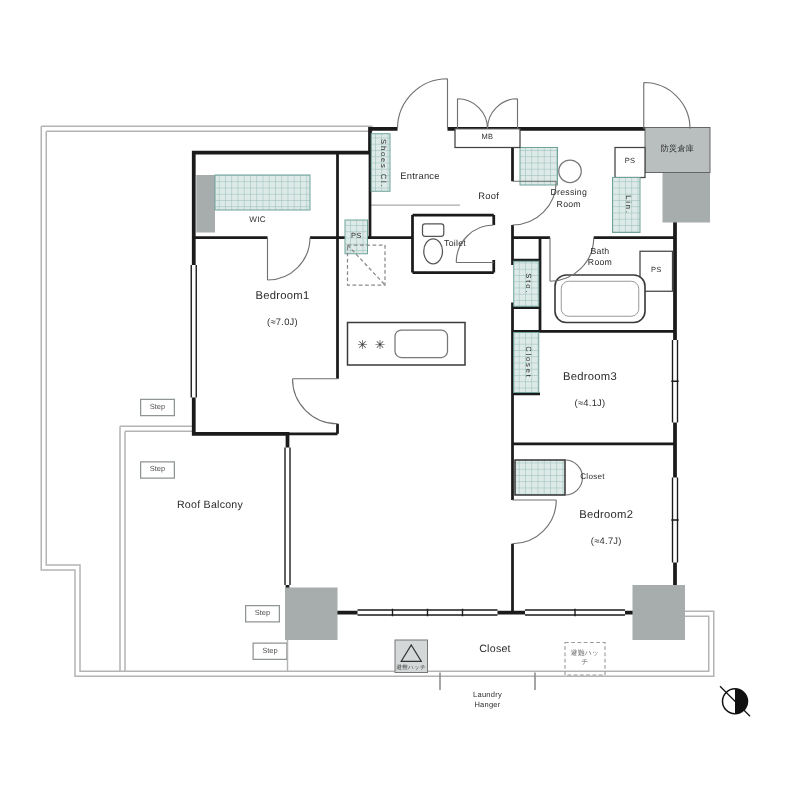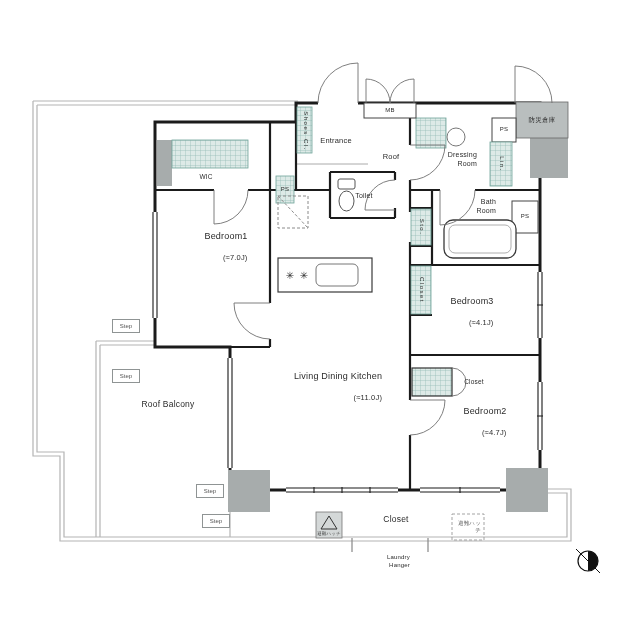--- a/index.html
+++ b/index.html
@@ -1,20 +1,20 @@
 <!DOCTYPE html>
 <html><head>
 <meta charset="utf-8">
 <style>
   *{margin:0;padding:0;box-sizing:border-box}
   html,body{background:#fff}
   body{font-family:"Liberation Sans",sans-serif;color:#2b2b2b}
   .canvas{position:relative;width:628px;height:640px;background:#fff;overflow:hidden}
   .canvas > svg{position:absolute;left:0;top:0}
-  .lbl{position:absolute;transform:translate(-50%,-50%);text-align:right;white-space:nowrap;line-height:1.25;letter-spacing:.2px;color:#2b2b2b}
+  .lbl{position:absolute;transform:translate(-50%,-50%);text-align:center;white-space:nowrap;line-height:1.25;letter-spacing:.2px;color:#2b2b2b}
   .wrap{white-space:normal}
   .v{writing-mode:vertical-rl;letter-spacing:1.5px}
   .room-name{font-size:9px}
   .room-size{font-size:7.5px;margin-top:11px}
   .s85{font-size:8.5px}.s75{font-size:7.5px}.s7{font-size:7px}
   .s65{font-size:6.5px}.s6{font-size:6px}.s55{font-size:5.5px;color:#666}.s45{font-size:4.5px;color:#444}
   .stepbox{position:absolute;width:28px;height:14px;border:1px solid #8f9494;background:#fff;font-size:6px;color:#555;display:flex;align-items:center;justify-content:center}
 </style>
 </head>
 <body>
@@ -143,24 +143,20 @@
     <div class="room-size">(≈7.0J)</div>
   </div>
   <div class="lbl" style="left:472px;top:312px">
     <div class="room-name">Bedroom3</div>
     <div class="room-size">(≈4.1J)</div>
   </div>
   <div class="lbl" style="left:485px;top:422px">
     <div class="room-name">Bedroom2</div>
     <div class="room-size">(≈4.7J)</div>
   </div>
-  <div class="lbl" style="left:338px;top:387px">
-    <div class="room-name">Living Dining Kitchen</div>
-    <div class="room-size">(≈11.0J)</div>
-  </div>
 
   <div class="lbl s75" style="left:336px;top:141px">Entrance</div>
   <div class="lbl s75" style="left:391px;top:157px">Roof</div>
   <div class="lbl s7" style="left:364px;top:196px">Toilet</div>
   <div class="lbl s7 wrap" style="left:480px;top:207px;width:32px">Bath Room</div>
   <div class="lbl s7 wrap" style="left:455px;top:160px;width:44px">Dressing Room</div>
   <div class="lbl s85" style="left:168px;top:404px">Roof Balcony</div>
   <div class="lbl s85" style="left:396px;top:519px">Closet</div>
   <div class="lbl s65" style="left:542px;top:120px">防災倉庫</div>
 

